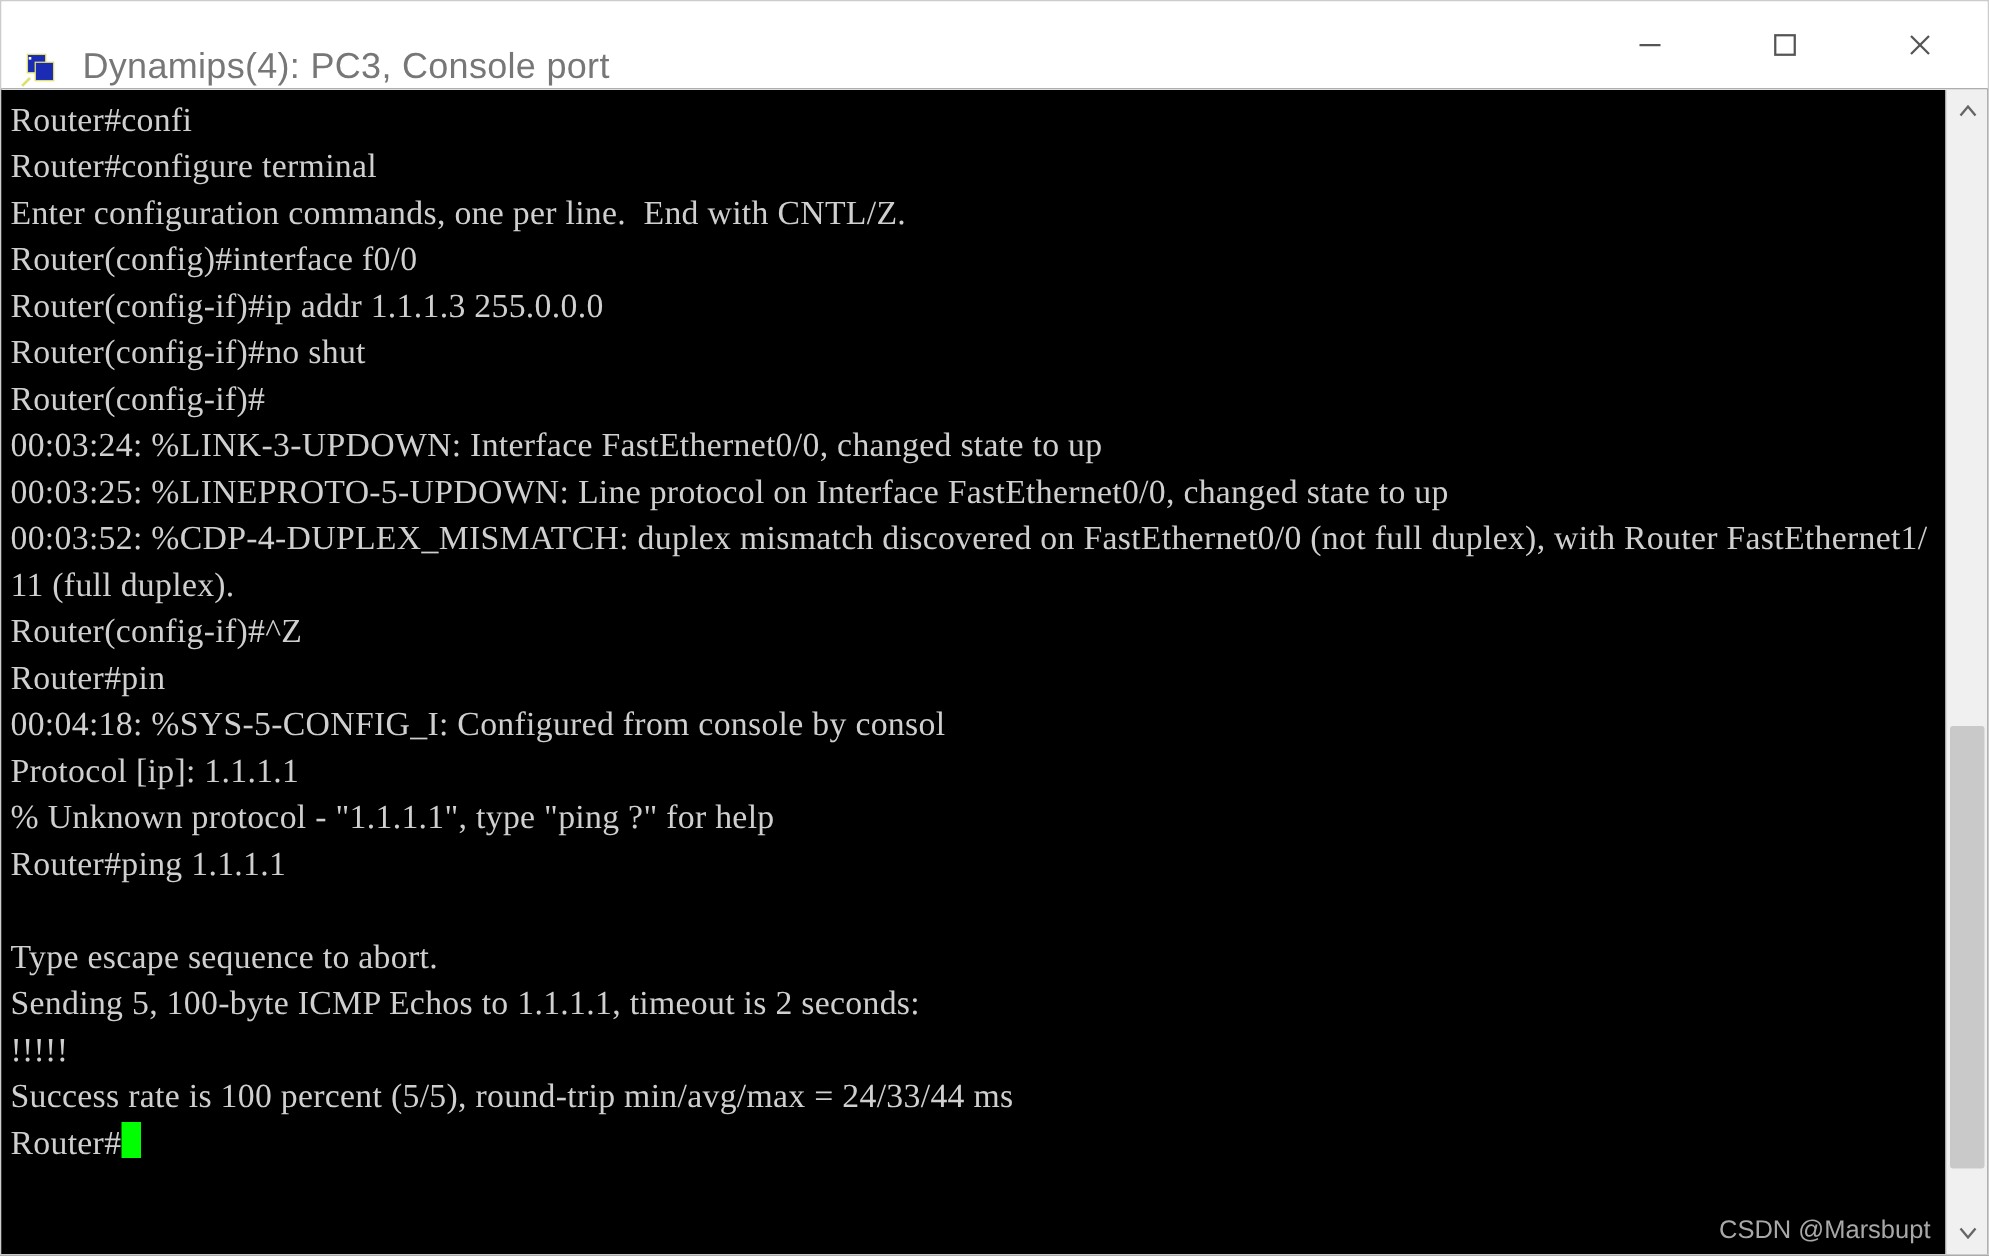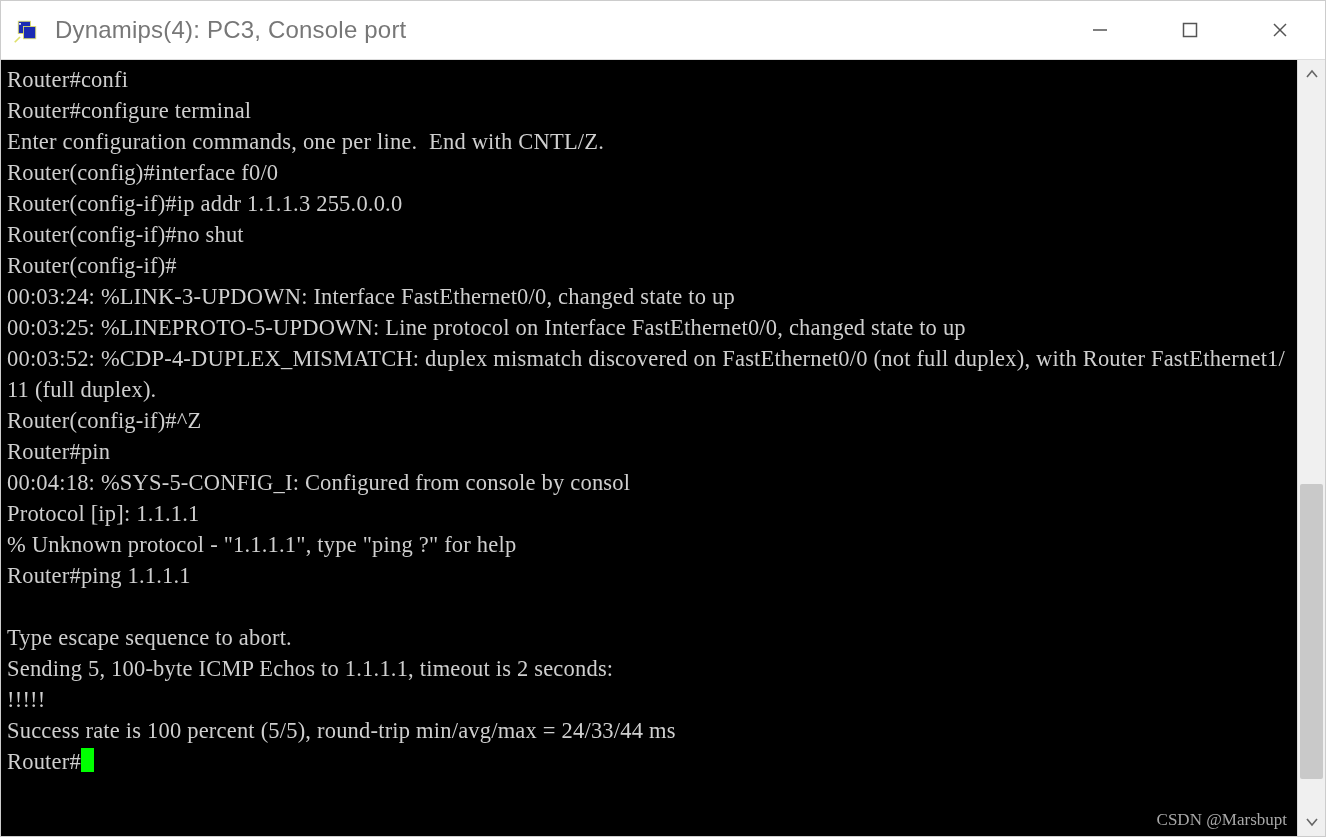--- a/index.html
+++ b/index.html
@@ -5,21 +5,21 @@
     * { margin: 0; padding: 0; box-sizing: border-box; }
     html, body { width: 1326px; height: 837px; overflow: hidden; font-family: "Segoe UI", Tahoma, sans-serif; background: #fff; }
 
     .window {
       width: 1326px; height: 837px;
       background: #fff;
       display: flex; flex-direction: column;
       border: 1px solid #ccc;
     }
     .titlebar {
-      height: 58px; display: flex; align-items: center;
+      height: 58px; display: flex; align-items: flex-end;
       background: #ffffff; color: #777; font-size: 24px;
       padding-left: 12px;
       user-select: none;
     }
     .titlebar .app-icon {
       width: 28px; height: 28px; margin-right: 14px;
       position: relative; flex: none;
     }
     .titlebar .app-icon svg { width: 28px; height: 28px; display:block; }
     .titlebar .title { flex: 1; white-space: nowrap; overflow: hidden; text-overflow: ellipsis; letter-spacing: 0.2px;}
@@ -55,21 +55,21 @@
       color:#666;
     }
     .vscroll .arrow.up { top: 0; }
     .vscroll .arrow.down { bottom: 0; }
     .vscroll .thumb {
       position: absolute; left: 2px; right: 2px;
       background: #c9c9c9; border-radius: 2px;
     }
     .watermark {
       position: absolute; right: 38px; bottom: 6px;
-      color: #a8a8a8; font-size: 17px; font-family: Liberation Serif, serif;
+      color: #a8a8a8; font-size: 17px; font-family: Liberation Sans, sans-serif;
       pointer-events: none;
     }
   </style>
 </head>
 <body>
 
 <div class="window">
   <div class="titlebar">
     <span class="app-icon">
       <svg viewBox="0 0 32 32">

